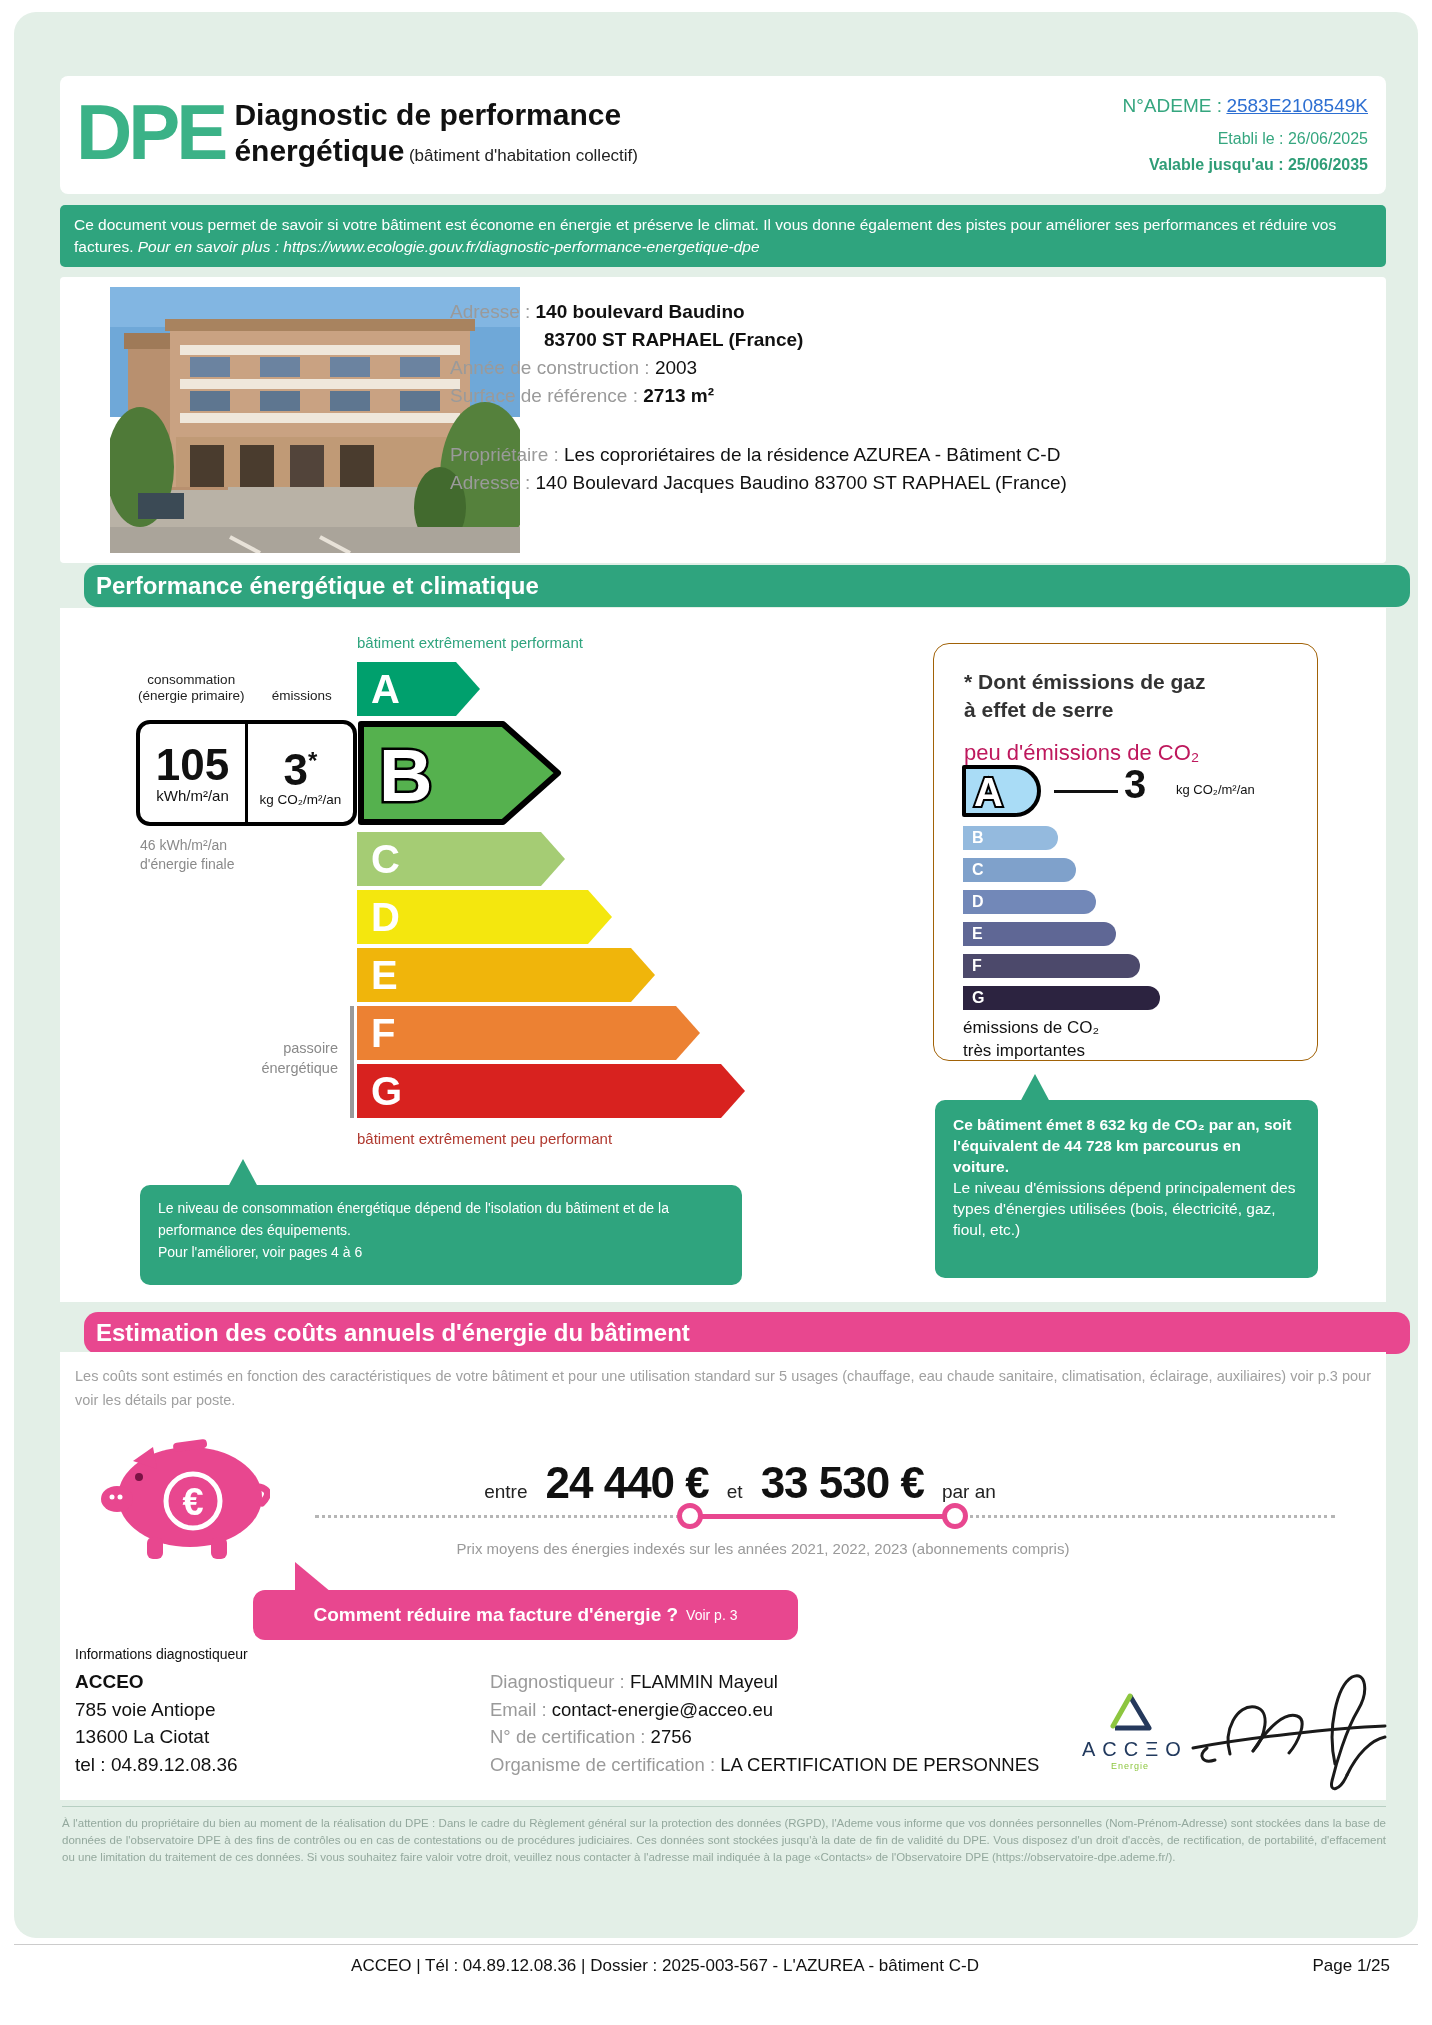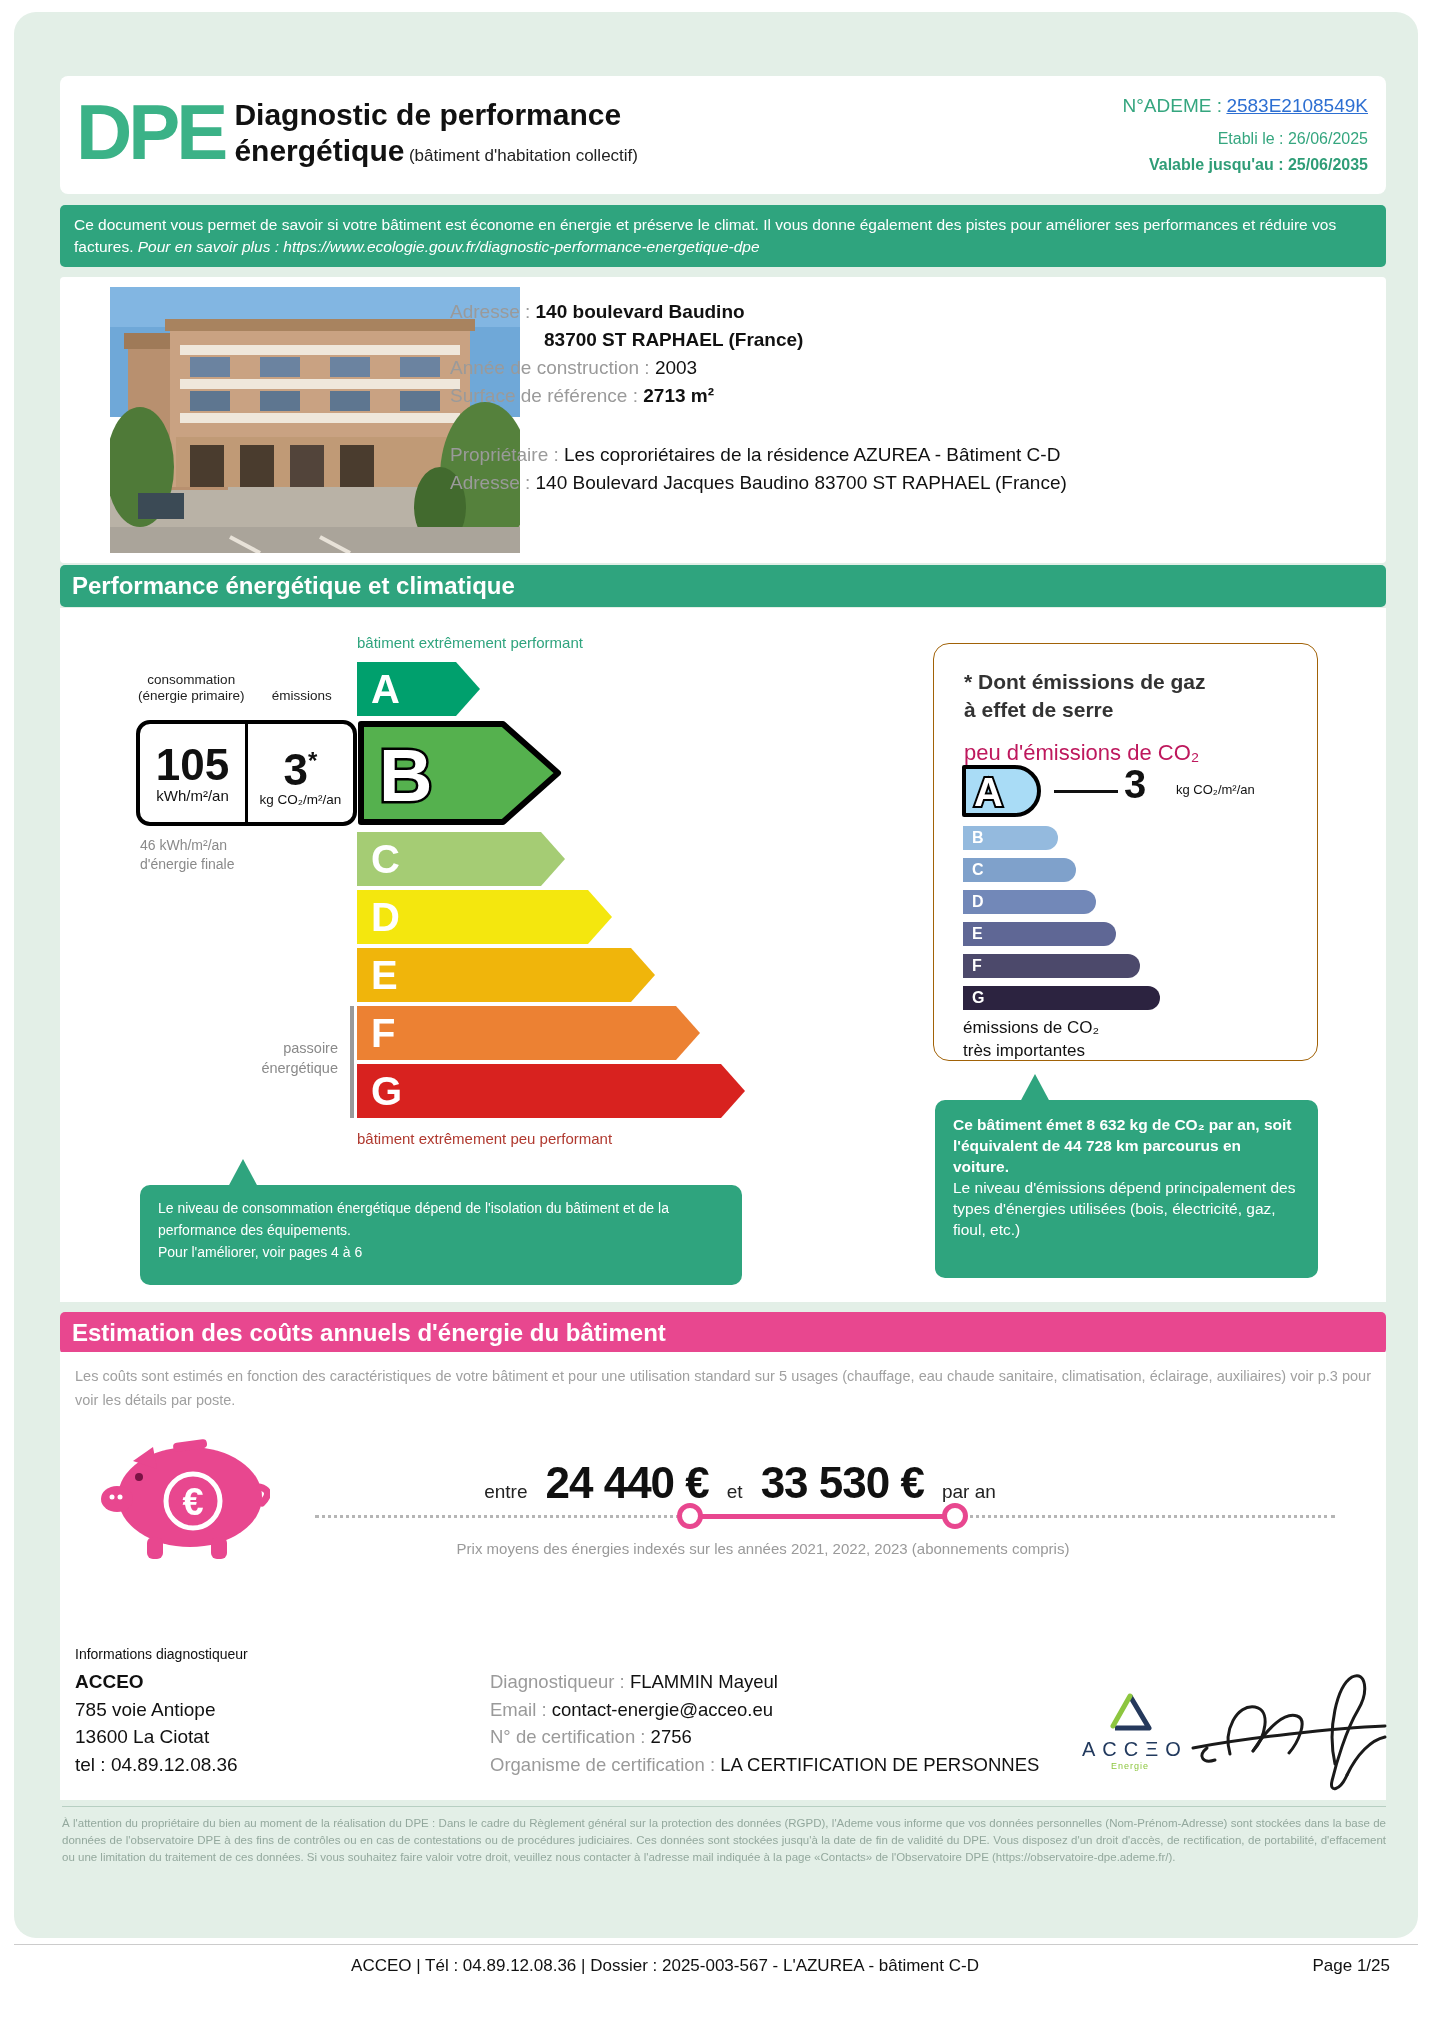--- a/index.html
+++ b/index.html
@@ -29,22 +29,22 @@
 
   
   .property-card{top:277px;height:286px;border-radius:4px;}
   .photo{left:50px;top:10px;width:410px;height:266px;}
   .prop-text{left:390px;top:0;width:900px;font-size:19px;line-height:28px;}
   .lbl{color:#9a9a9a;}
   .val-b{color:#111;font-weight:bold;}
   .val{color:#111;}
 
   
-  .section-bar{height:42px;border-radius:5px;color:#fff;font-weight:bold;font-size:24px;
-               line-height:42px;padding-left:12px;box-sizing:border-box;}
+  .section-bar{height:42px;border-radius:14px;color:#fff;font-weight:bold;font-size:24px;
+               line-height:42px;padding-left:12px;box-sizing:border-box;margin-left:24px;}
   .perf-bar{top:565px;background:#2fa47e;}
   .cost-bar{top:1312px;background:#e8478f;}
 
   
   .perf-section{top:608px;height:694px;}
   .perf-top-label{left:297px;top:26px;font-size:15px;color:#2fa47e;}
   .cls-arrow{left:297px;height:54px;display:flex;align-items:center;padding-left:14px;box-sizing:border-box;
              clip-path:polygon(0 0,calc(100% - 24px) 0,100% 50%,calc(100% - 24px) 100%,0 100%);}
   .cls-letter{font-size:40px;font-weight:800;color:#fff;}
   .conso-labels{left:76px;top:64px;width:221px;display:flex;}
@@ -332,20 +332,25 @@
     <span class="amt-word">par an</span>
   </div>
 
   <div class="abs slider-dots"></div>
   <div class="abs slider-solid"></div>
   <div class="abs slider-knob" style="left:617px;"></div>
   <div class="abs slider-knob" style="left:882px;"></div>
 
   <div class="abs cost-note">Prix moyens des énergies indexés sur les années 2021, 2022, 2023 (abonnements compris)</div>
 
+  <div class="abs cost-callout">
+    <span class="tri2"></span>
+    <span class="cc-q">Comment réduire ma facture d'énergie ?</span>
+    <span class="cc-ref">Voir p. 3</span>
+  </div>
 </div>
 
 <div class="abs diag-title">Informations diagnostiqueur</div>
 
 <div class="abs diag-left">
   <div style="font-weight:bold;">ACCEO</div>
   <div>785 voie Antiope</div>
   <div>13600 La Ciotat</div>
   <div>tel : 04.89.12.08.36</div>
 </div>

